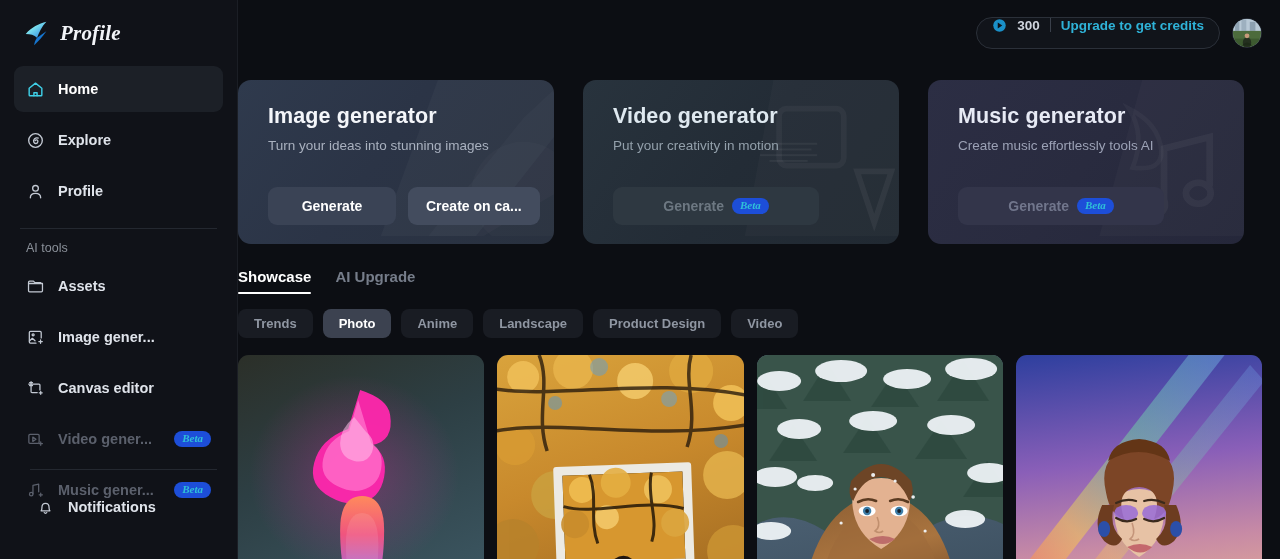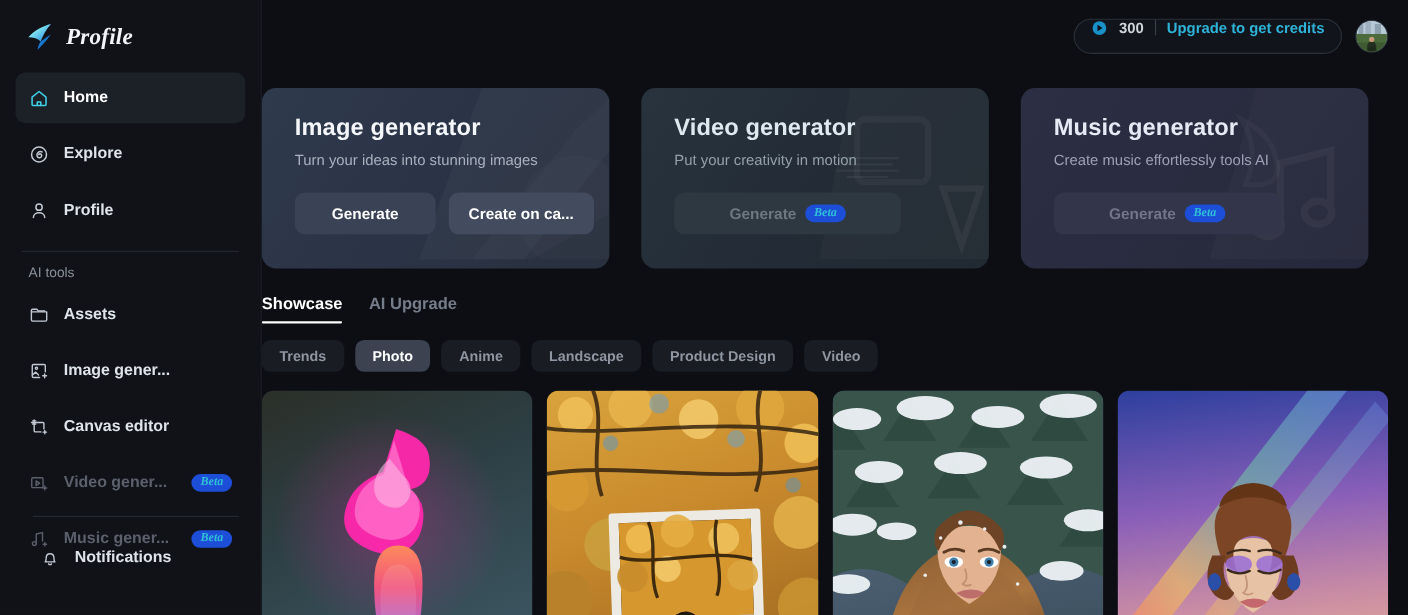--- a/index.html
+++ b/index.html
@@ -83,21 +83,21 @@
     overflow:hidden; padding:24px 0 0 30px; cursor:pointer;
   }
   .gcard .bgdec { position:absolute; inset:0; pointer-events:none; }
   .gcard h3 {
     font-size:21.5px; font-weight:700; letter-spacing:.1px;
     position:relative; z-index:2;
   }
   .gcard p {
     font-size:13.5px; margin-top:9px; position:relative; z-index:2;
   }
-  .gbtns { display:flex; gap:12px; margin-top:22px; position:relative; z-index:2; }
+  .gbtns { display:flex; gap:12px; margin-top:34px; position:relative; z-index:2; }
   .gbtn {
     height:38px; border-radius:9px; display:flex; align-items:center;
     justify-content:center; gap:8px; font-size:14px; font-weight:700;
     padding:0 18px; cursor:pointer; white-space:nowrap;
   }
   
   .card-image { background:linear-gradient(125deg,#2f3a4d 0%,#2b3446 45%,#29313f 100%); }
   .card-image h3 { color:#f4f6fa; }
   .card-image p { color:#a9b1bf; }
   .card-image .gbtn { background:#3a4355; color:#fff; min-width:128px; }

